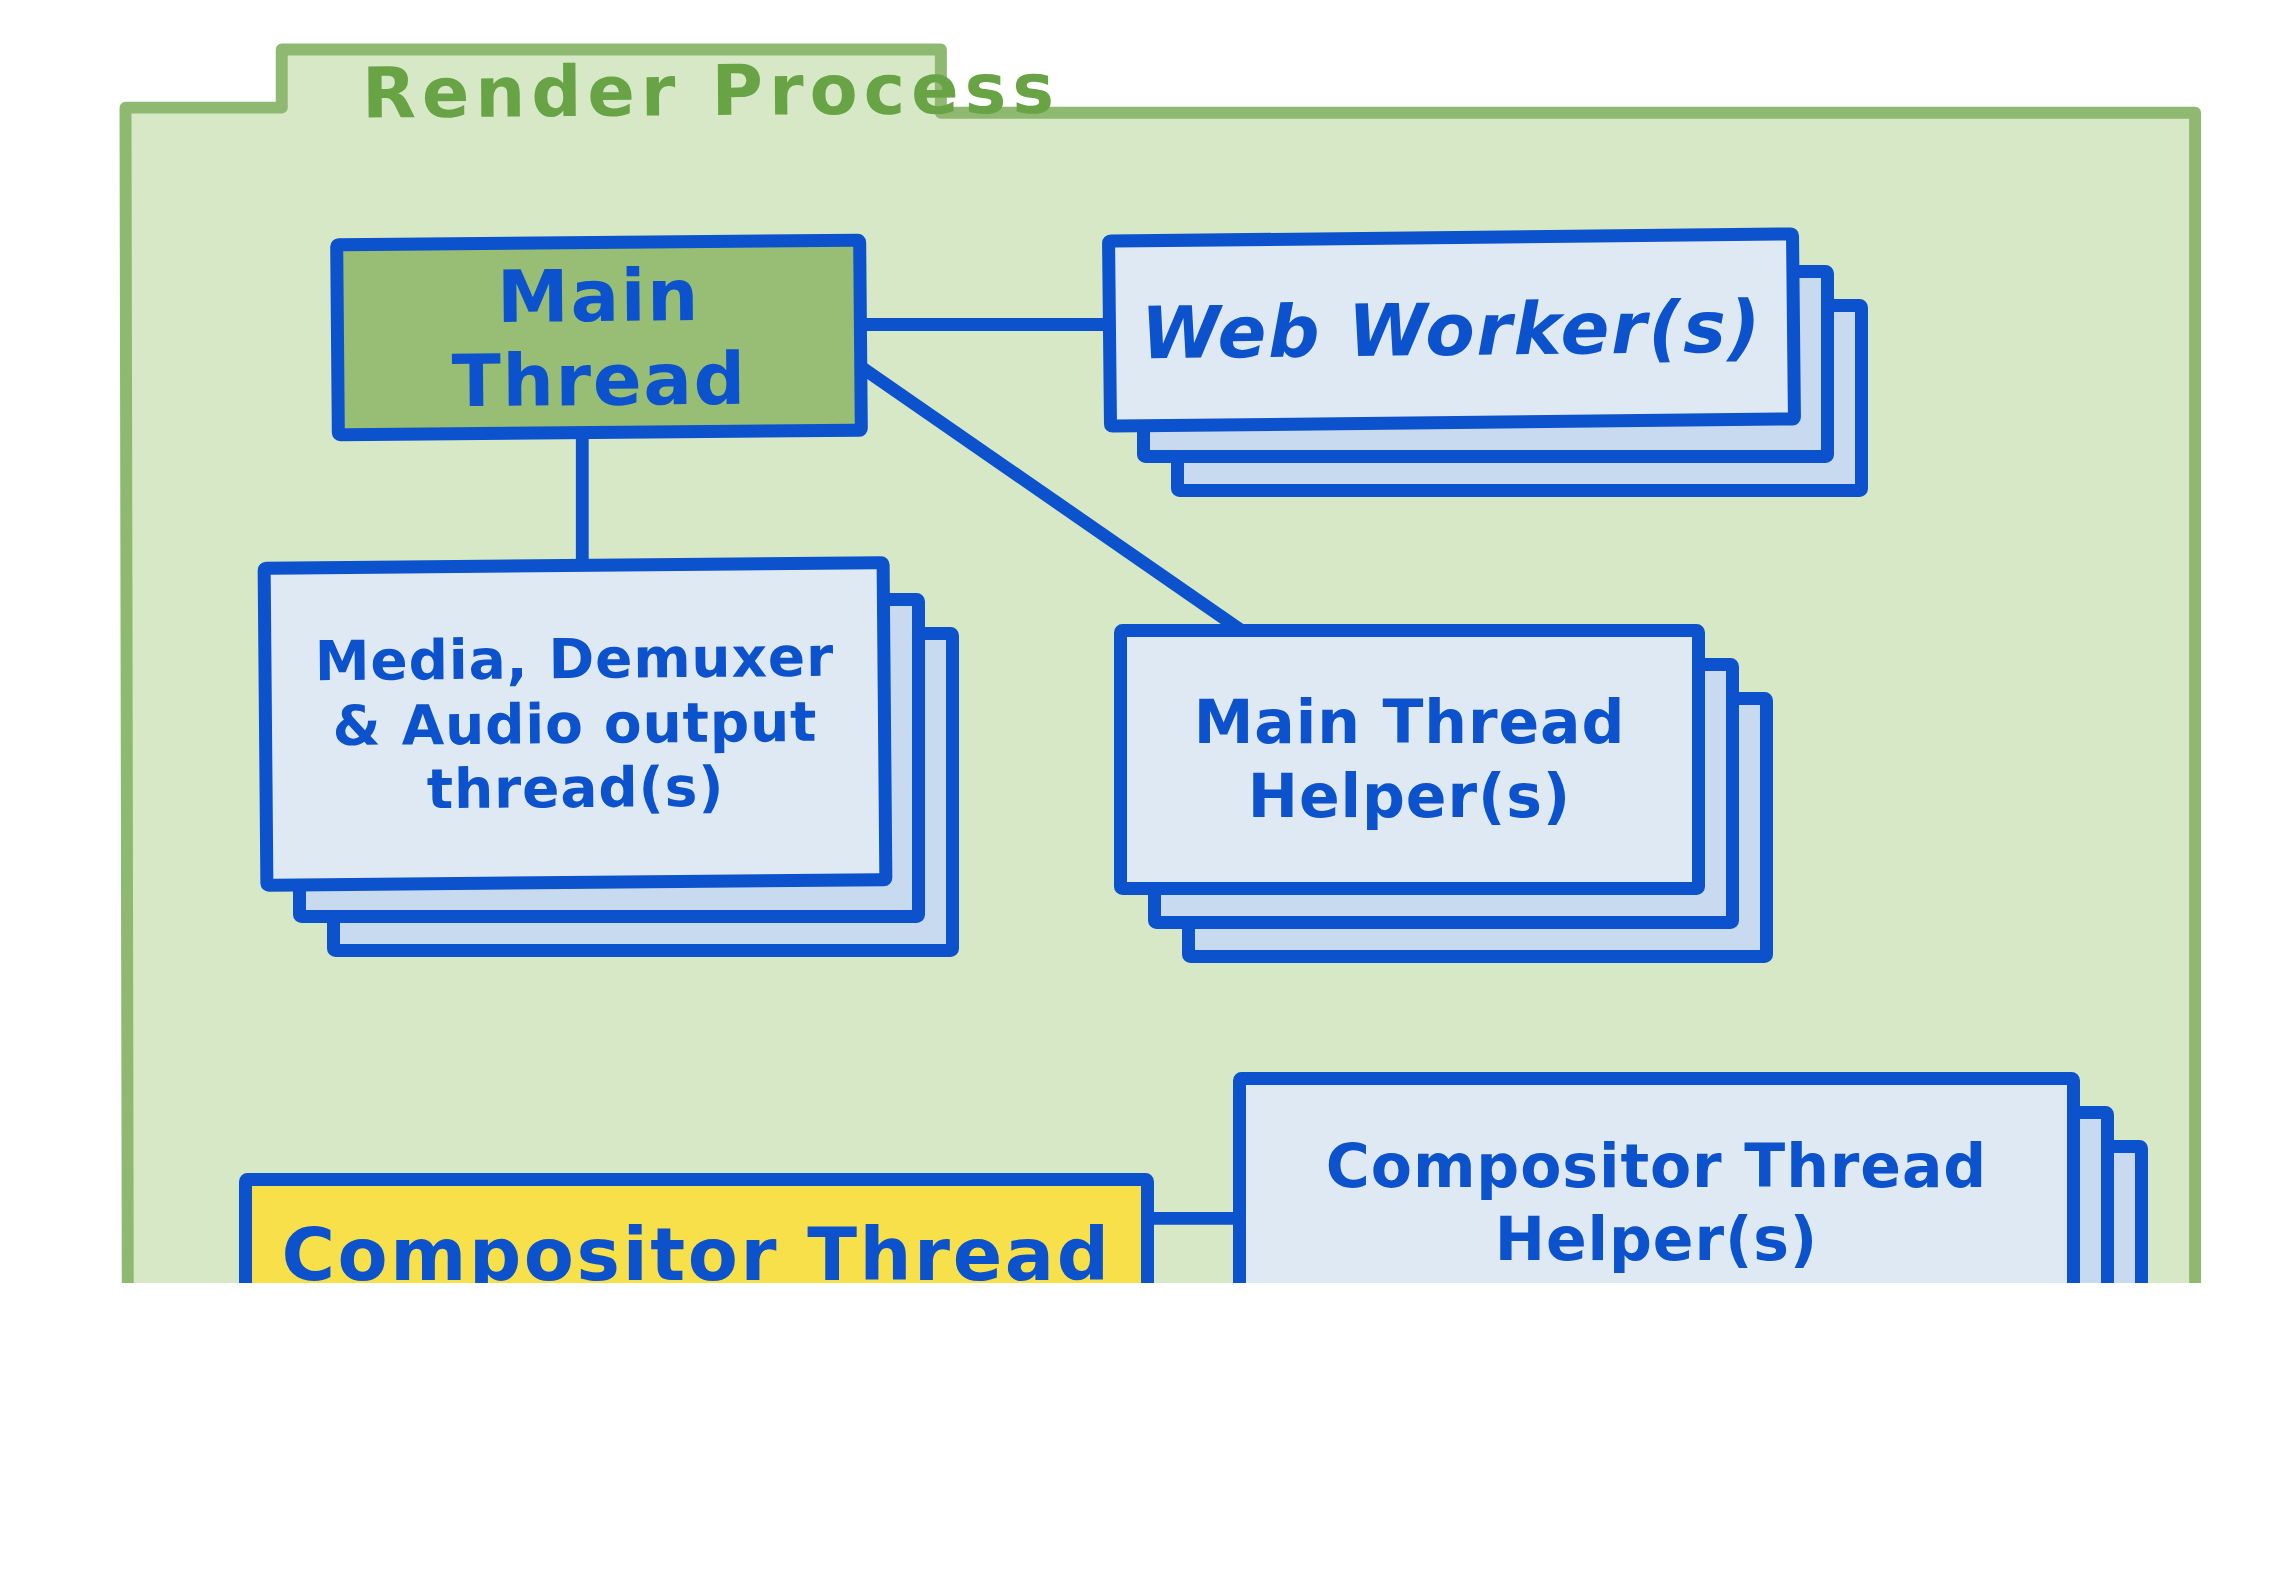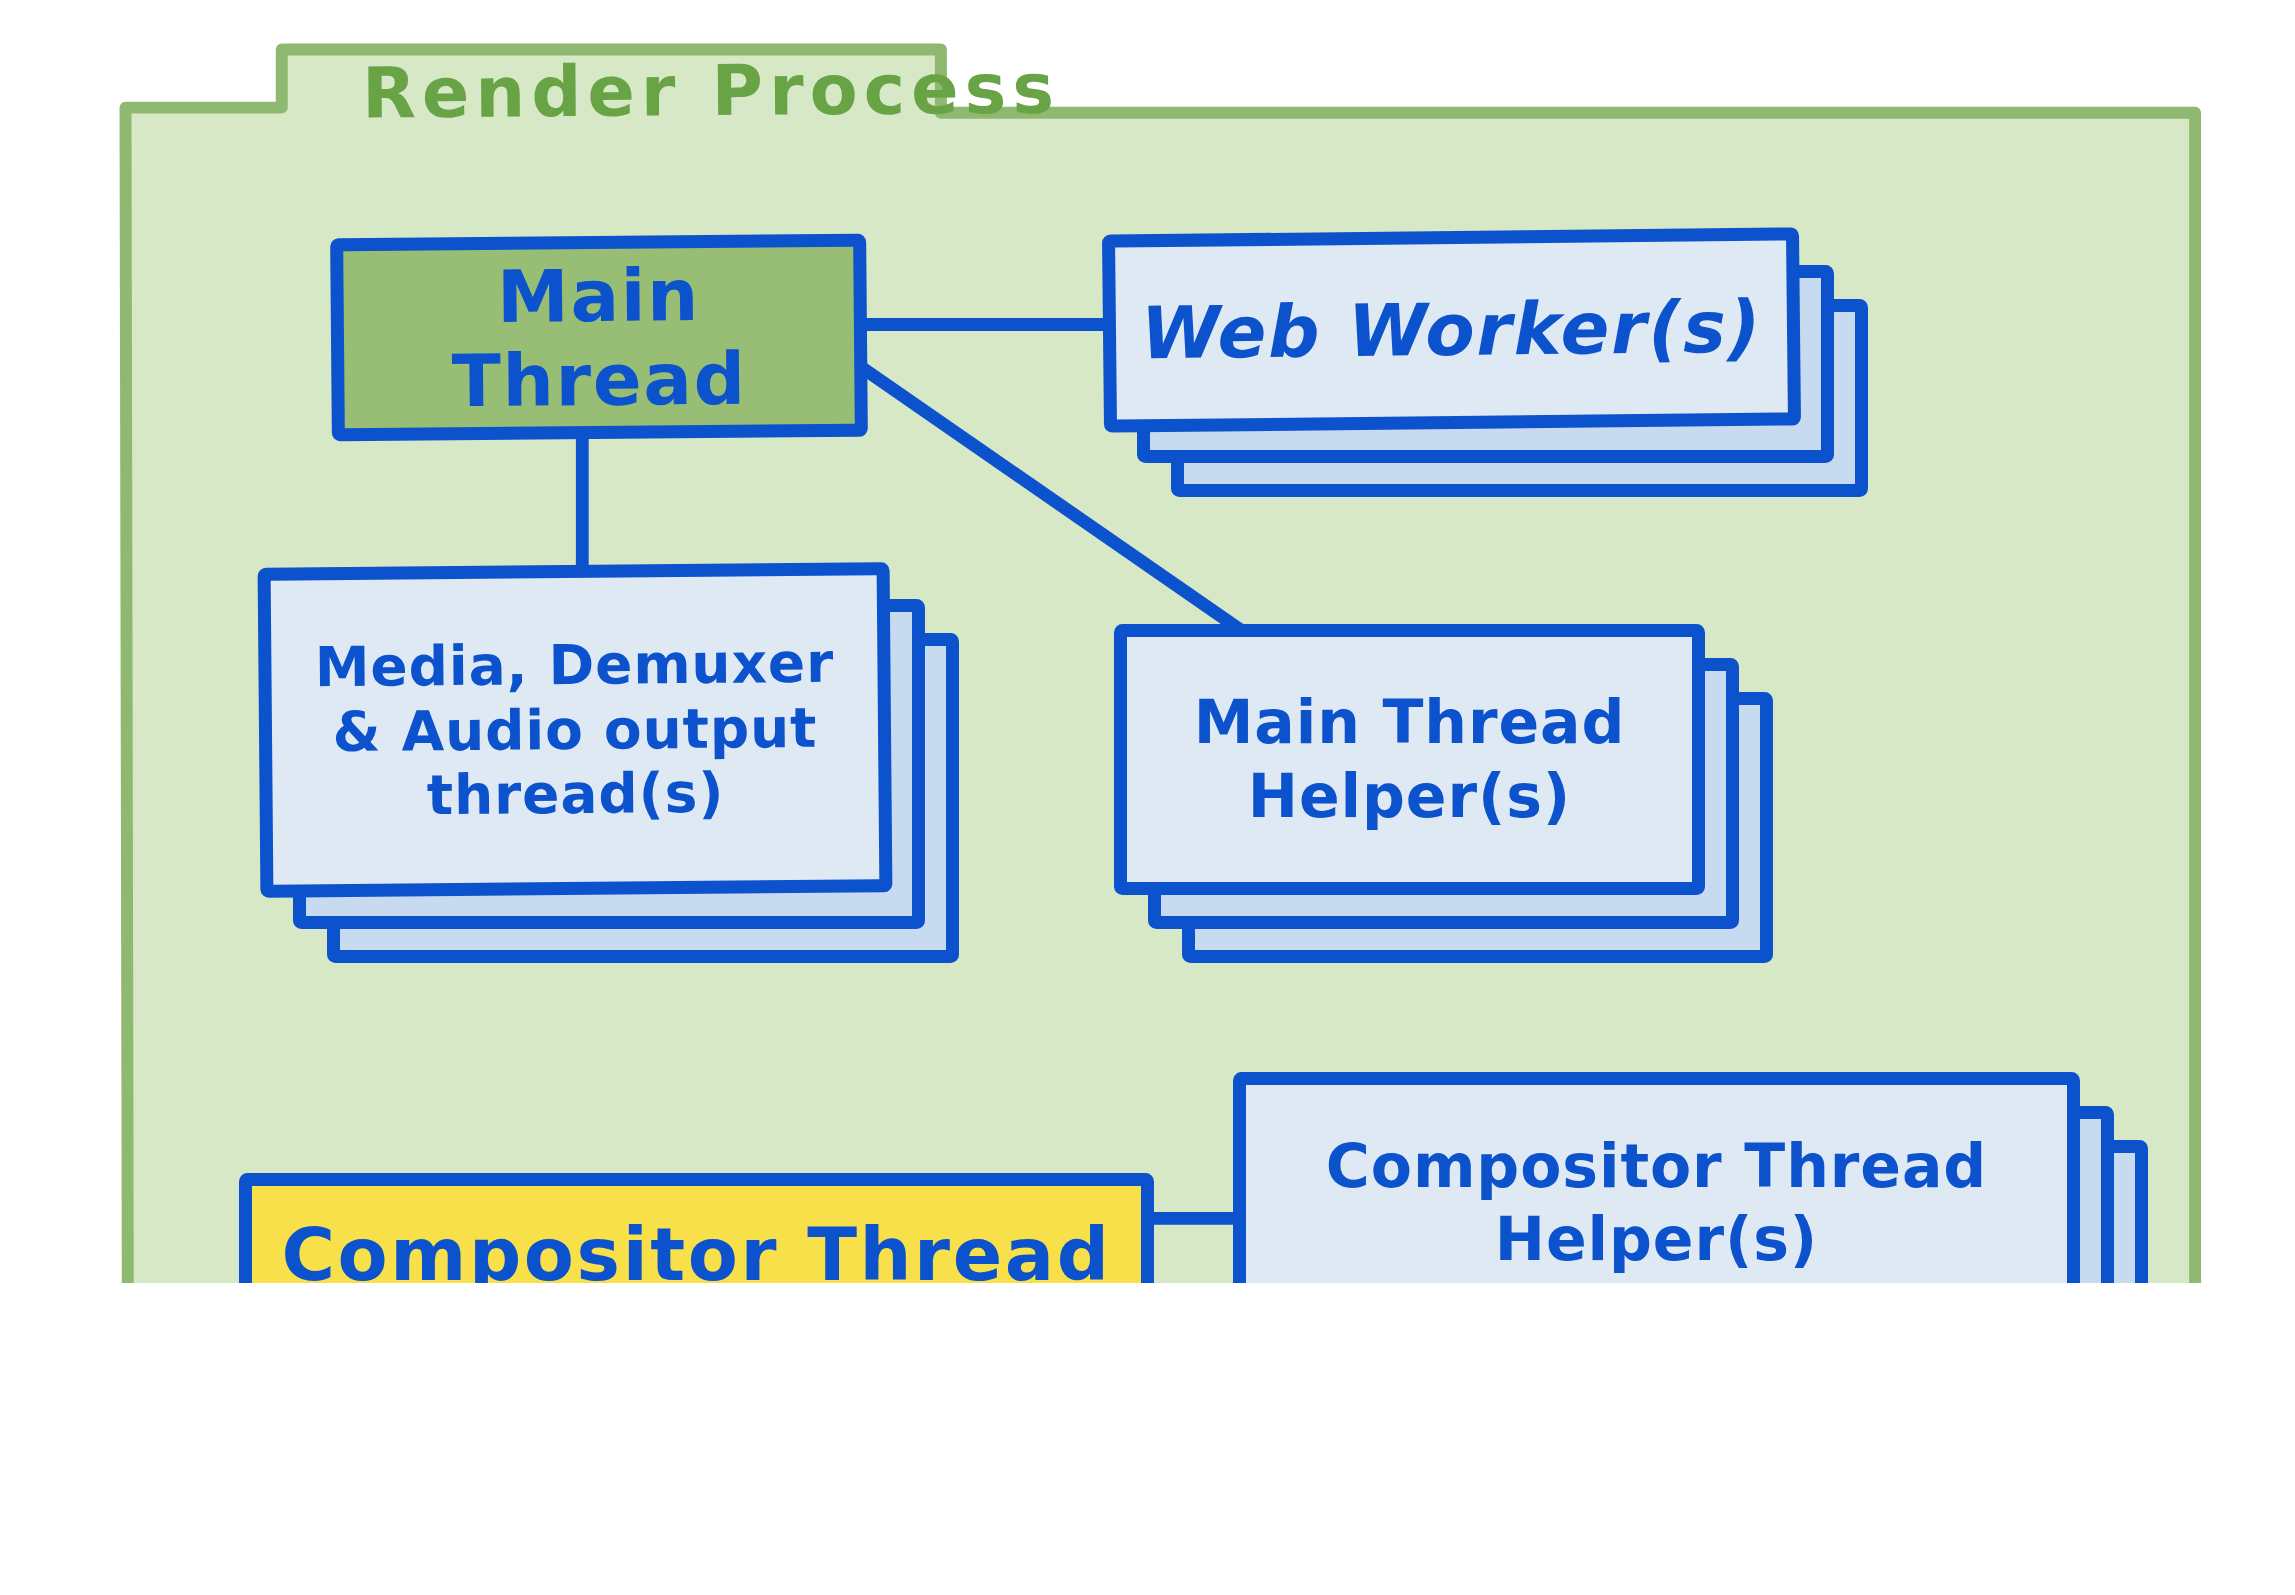--- a/index.html
+++ b/index.html
@@ -68,21 +68,21 @@
     display:flex;align-items:center;justify-content:center;
     text-align:center;
     color:var(--blue);
     font-weight:700;
     white-space:pre-line;
   }
   
   #stack-web-workers{left:1103px;top:231px;width:774px;height:275px;font-style:italic;}
   #stack-web-workers .card{width:697px;height:198px;}
   
-  #stack-media{left:259px;top:559px;width:693px;height:390px;margin-top:6px;}
+  #stack-media{left:259px;top:559px;width:693px;height:390px;}
   #stack-media .card{width:632px;height:330px;}
   
   #stack-mt-helpers{left:1114px;top:624px;width:659px;height:339px;}
   #stack-mt-helpers .card{width:591px;height:271px;}
   
   #stack-comp-helpers{left:1233px;top:1072px;width:915px;height:330px;}
   #stack-comp-helpers .card{width:847px;height:262px;}
 
   .card.back1{left:34px;top:34px;}
   .card.back2{left:68px;top:68px;}

